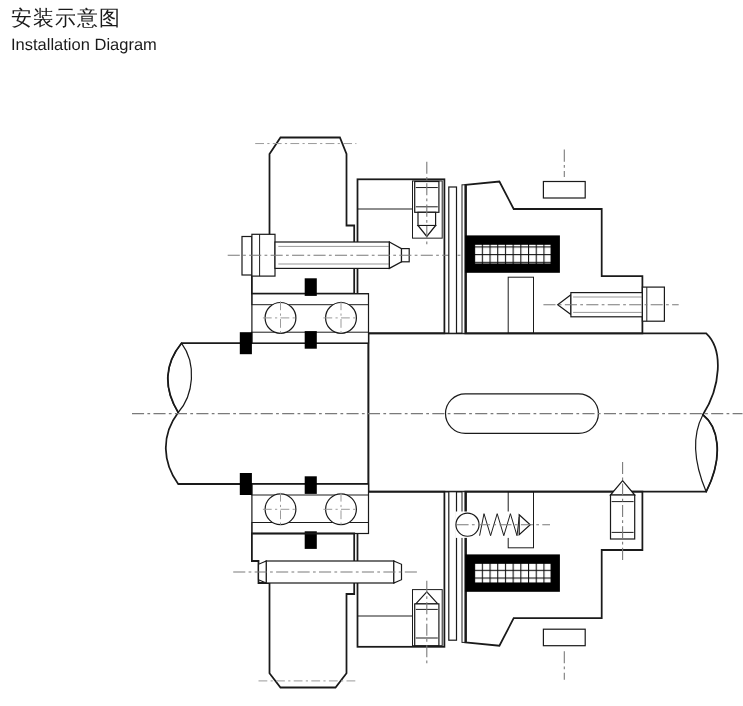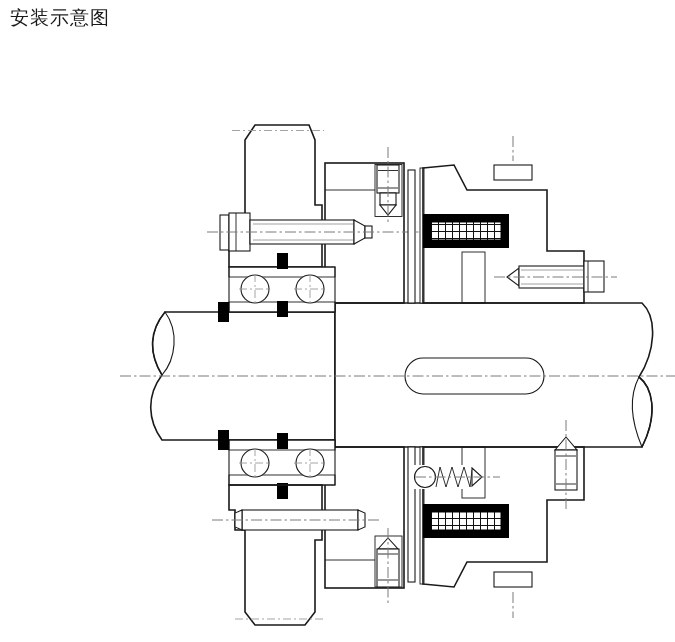--- a/index.html
+++ b/index.html
@@ -21,20 +21,21 @@
   .cl{stroke:var(--cl);stroke-width:1;fill:none;stroke-dasharray:11 3 2.5 3;}
   .clf{stroke:#9a9a9a;stroke-width:0.9;fill:none;stroke-dasharray:8 3 2 3;}
 </style>
 </head>
 <body>
 
 <div class="stage">
 
   <div class="titles">
     <div class="title-zh">安装示意图</div>
+    <div class="title-en">Installation Diagram</div>
   </div>
 
   <svg width="675" height="642" viewBox="0 0 675 642">
     <defs>
       <pattern id="pHub" width="12" height="12" patternUnits="userSpaceOnUse" patternTransform="rotate(-45)">
         <rect width="12" height="12" fill="#ffffff"></rect>
         <line x1="0" y1="2.5" x2="12" y2="2.5" stroke="#474747" stroke-width="1.05"></line>
         <line x1="0" y1="8.5" x2="12" y2="8.5" stroke="#9a9a9a" stroke-width="0.9"></line>
       </pattern>
       <pattern id="pMag" width="11" height="11" patternUnits="userSpaceOnUse" patternTransform="rotate(-45)">

